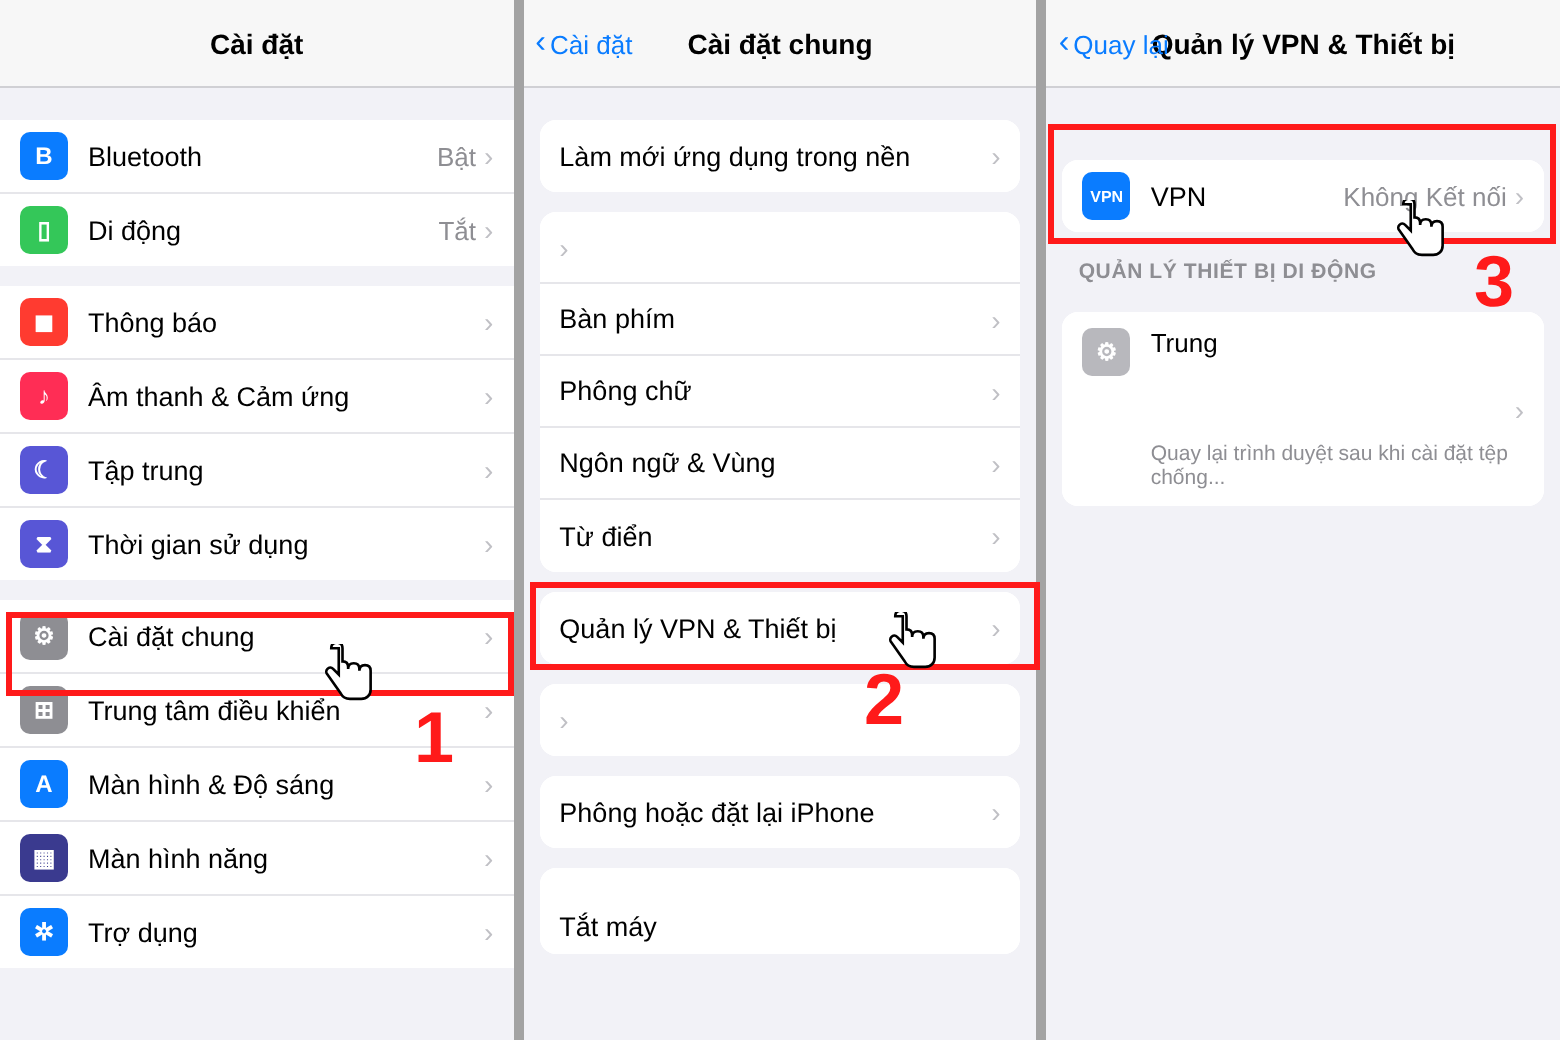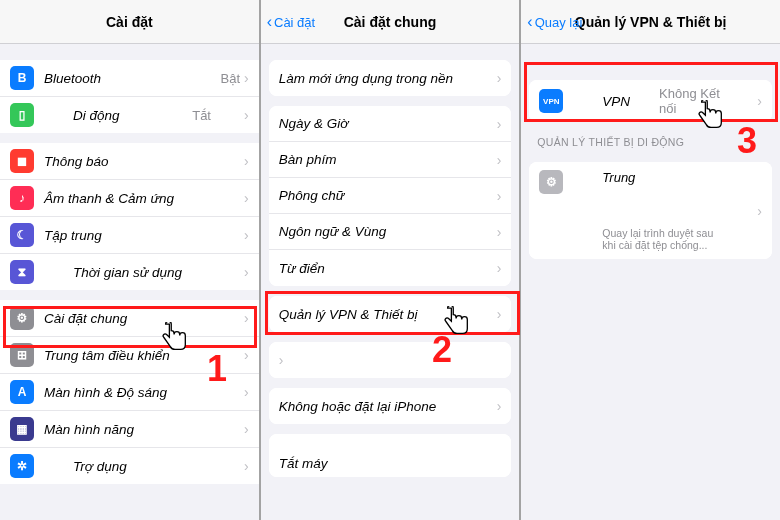--- a/index.html
+++ b/index.html
@@ -7,21 +7,21 @@
     font-family: -apple-system, "Helvetica Neue", Arial, sans-serif;
     background: #f2f2f7;
     width: 780px;
     height: 520px;
     overflow: hidden;
     position: relative;
     font-size: 13px;
     color: #000;
   }
   .columns { display: flex; width: 100%; height: 100%; }
-  .col { flex: 1; display: flex; flex-direction: column; border-right: 2px solid #a3a3a3; background: #f2f2f7; }
+  .col { flex: 1; display: flex; flex-direction: column; border-right: 5px solid #a3a3a3; background: #f2f2f7; }
   .col:last-child { border-right: none; }
   .header {
     height: 44px;
     display: flex;
     align-items: center;
     justify-content: center;
     position: relative;
     border-bottom: 1px solid #d0d0d4;
     background: #f7f7f7;
   }
@@ -43,33 +43,33 @@
   .col1 .group, .col1 .row-standalone { margin-left: 0; margin-right: 0; border-radius: 0; }
   .row {
     display: flex;
     align-items: center;
     min-height: 36px;
     padding: 6px 10px 6px 10px;
     border-bottom: 1px solid #e6e6ea;
     background: #fff;
     position: relative;
   }
-  .row:last-child { border-bottom: none; gap: 29px; }
+  .row:last-child { border-bottom: none; }
   .icon-box {
     width: 24px; height: 24px; border-radius: 5px;
     display: flex; align-items: center; justify-content: center;
     margin-right: 10px; flex-shrink: 0;
     color: #fff; font-size: 12px; font-weight: 600;
   }
-  .label { flex: 1; font-size: 13.5px; font-style: italic; }
+  .label { flex: 1; font-size: 13.5px; }
   .value { color: #8e8e93; font-size: 13px; margin-right: 4px; }
   .chevron { color: #c0c0c5; font-size: 14px; }
   .section-title {
     font-size: 10.5px; color: #8e8e93; text-transform: uppercase;
-    padding: 14px 16px 4px 16px; letter-spacing: 0.3px;
+    padding: 14px 16px 4px 16px; letter-spacing: 0.3px; font-weight: bold;
   }
   .sub { font-size: 10.5px; color: #8e8e93; margin-top: 42px; }
   .link-row .label { color: #000000; margin-top: 16px; }
   
   .hl {
     position: absolute;
     border: 3px solid #ff1a1a;
     pointer-events: none;
     z-index: 50;
   }
@@ -188,21 +188,20 @@
     </div>
     <div class="scroll">
       <div class="group" id="c2g1">
           <div class="row">
             <div class="label">Làm mới ứng dụng trong nền</div>
             <div class="chevron">›</div>
           </div>
         </div>
       <div class="group" id="c2g2">
           <div class="row">
-            <div class="label">Ngày &amp; Giờ</div>
             <div class="chevron">›</div>
           </div>
           <div class="row">
             <div class="label">Bàn phím</div>
             <div class="chevron">›</div>
           </div>
           <div class="row">
             <div class="label">Phông chữ</div>
             <div class="chevron">›</div>
           </div>
@@ -221,21 +220,21 @@
             <div class="chevron">›</div>
           </div>
         </div>
       <div class="group" id="c2g4">
           <div class="row">
             <div class="chevron">›</div>
           </div>
         </div>
       <div class="group" id="c2g5">
           <div class="row">
-            <div class="label">Không hoặc đặt lại iPhone</div>
+            <div class="label">Phông hoặc đặt lại iPhone</div>
             <div class="chevron">›</div>
           </div>
         </div>
       <div class="group" id="c2g6">
           <div class="row link-row">
             <div class="label">Tắt máy</div>
           </div>
         </div>
     </div>
   </div>

